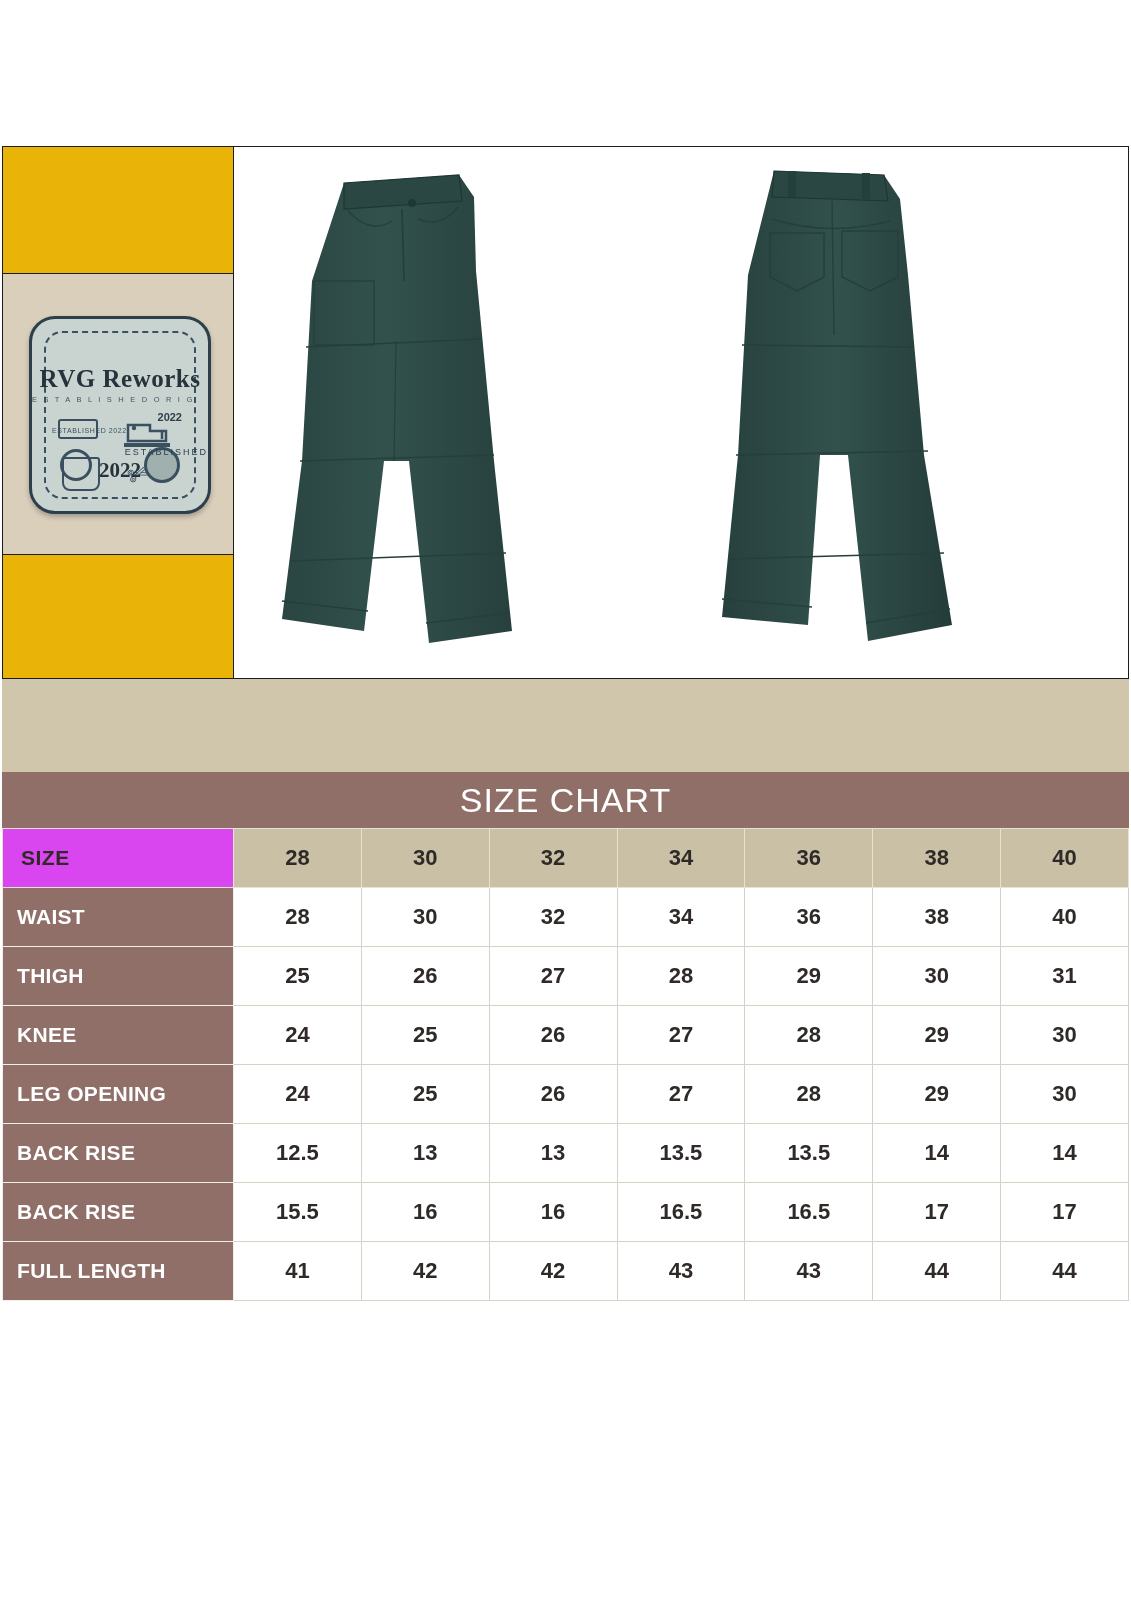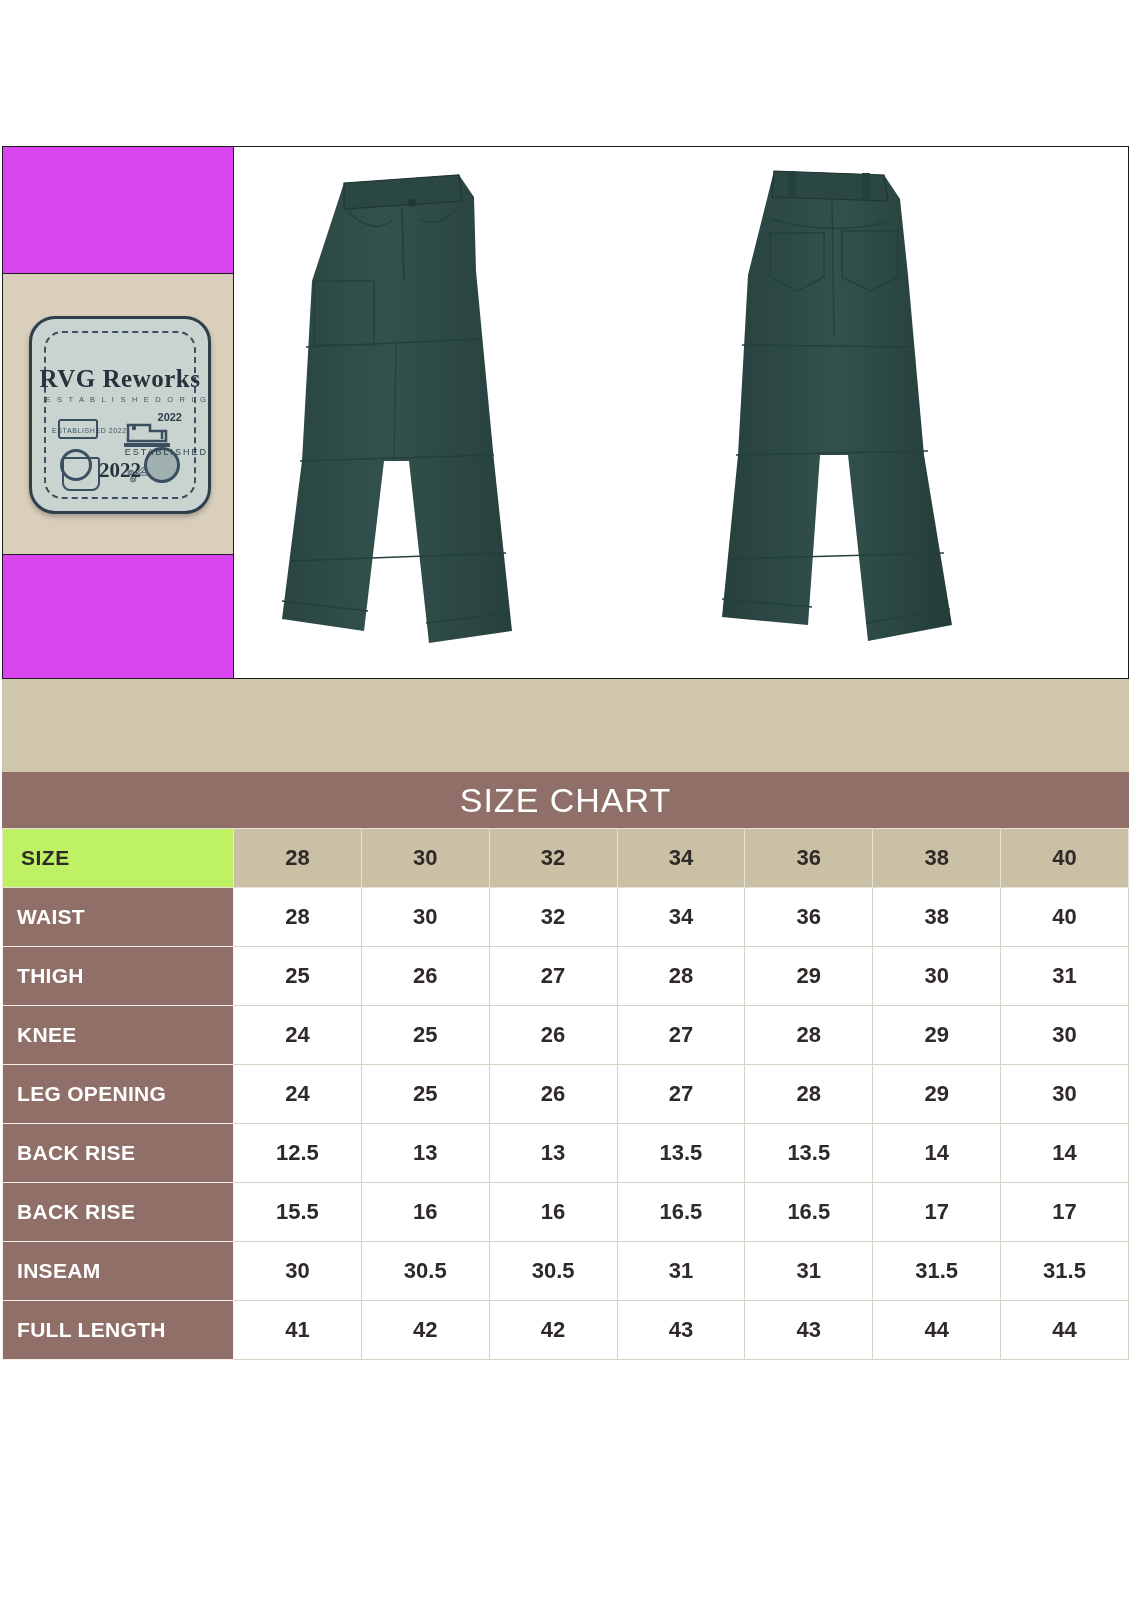--- a/index.html
+++ b/index.html
@@ -34,21 +34,21 @@
     border: 1px solid #1c1c1c;
     box-sizing: border-box;
     display: flex;
   }
   .brand-col {
     width: 231px;
     border-right: 1px solid #1c1c1c;
     box-sizing: border-box;
     display: flex;
     flex-direction: column;
-    background: #d946ef;
+    background: #eab308;
   }
   .brand-spacer-top {
     height: 127px;
     border-bottom: 1px solid #1c1c1c;
     box-sizing: border-box;
   }
   .brand-logo-box {
     height: 281px;
     border-bottom: 1px solid #1c1c1c;
     box-sizing: border-box;
@@ -93,21 +93,21 @@
     color: #26323c;
     font-size: 25px;
     font-weight: bold;
     font-family: "Liberation Serif", serif;
     letter-spacing: .5px;
   }
   .patch-sub {
     position: absolute;
     left: 0; right: 0;
     top: 76px;
-    text-align: right;
+    text-align: left;
     color: #42555f;
     font-size: 7.5px;
     letter-spacing: 2.2px;
   }
   .patch-year-sm {
     position: absolute;
     right: 26px;
     top: 92px;
     color: #2c3f4b;
     font-size: 11px;
@@ -231,21 +231,21 @@
     font-weight: bold;
     color: #2f2a27;
     height: 58px;
     padding: 0;
   }
   table.size-table .hdr-cell {
     background: #c9c0a6;
     color: #2f2a27;
   }
   table.size-table .hdr-corner {
-    background: #bef264;
+    background: #d946ef;
     text-align: left;
     padding-left: 18px;
     font-size: 21px;
     letter-spacing: .5px;
   }
   table.size-table .row-label {
     background: #8f6f68;
     color: #ffffff;
     text-align: left;
     padding-left: 14px;
@@ -453,30 +453,20 @@
         <td class="row-label">BACK RISE</td>
         <td class="val">15.5</td>
         <td class="val">16</td>
         <td class="val">16</td>
         <td class="val">16.5</td>
         <td class="val">16.5</td>
         <td class="val">17</td>
         <td class="val">17</td>
       </tr>
       <tr>
-        <td class="row-label">INSEAM</td>
-        <td class="val">30</td>
-        <td class="val">30.5</td>
-        <td class="val">30.5</td>
-        <td class="val">31</td>
-        <td class="val">31</td>
-        <td class="val">31.5</td>
-        <td class="val">31.5</td>
-      </tr>
-      <tr>
         <td class="row-label">FULL LENGTH</td>
         <td class="val">41</td>
         <td class="val">42</td>
         <td class="val">42</td>
         <td class="val">43</td>
         <td class="val">43</td>
         <td class="val">44</td>
         <td class="val">44</td>
       </tr>
     </tbody>

